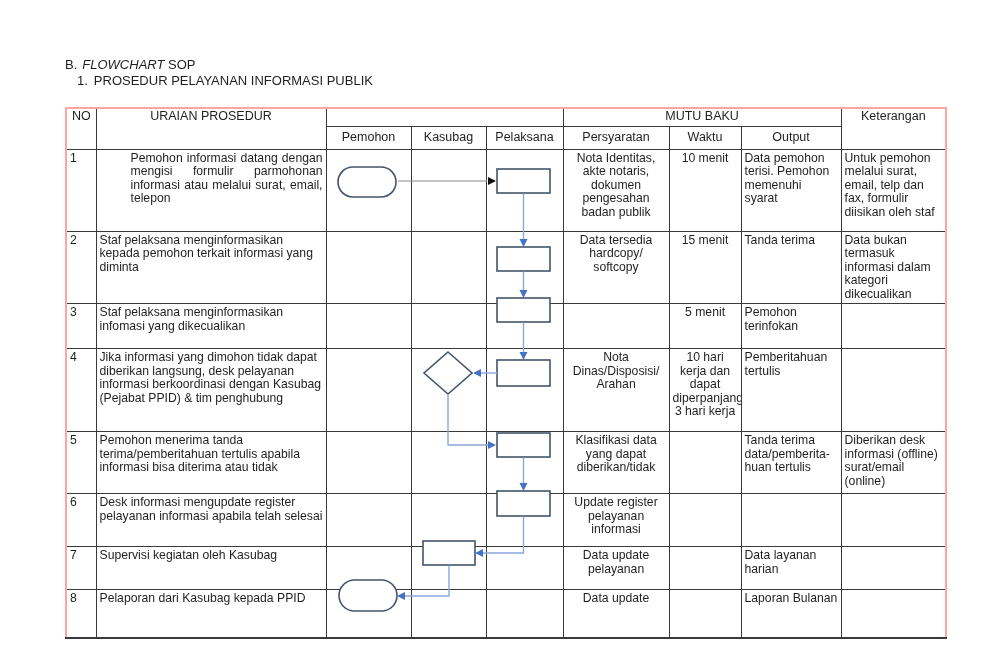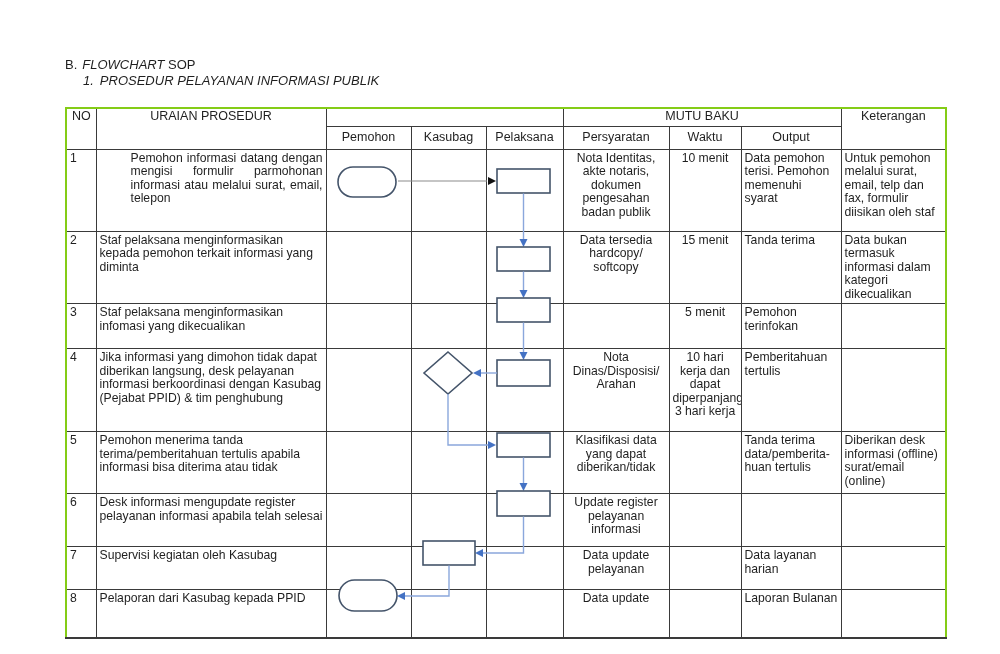--- a/index.html
+++ b/index.html
@@ -15,31 +15,31 @@
   .heading {
     position: absolute;
     left: 65px;
     top: 57px;
     font-size: 13px;
     line-height: 16px;
     white-space: nowrap;
   }
   .heading .lbl { margin-right: 5px; }
   .heading .it { font-style: italic; }
-  .subline { margin-left: 18px; font-style: italic; }
+  .subline { margin-left: 12px; }
   .subline .num { margin-right: 6px; }
 
   table.sop {
     position: absolute;
     left: 65px;
     top: 107px;
     width: 880px;
     border-collapse: collapse;
     table-layout: fixed;
-    border: 2px solid #84cc16;
+    border: 2px solid #fca5a5;
   }
   table.sop th, table.sop td {
     border: 1px solid #3a3a3a;
     font-weight: normal;
     vertical-align: top;
     font-size: 12.2px;
     line-height: 13.5px;
     padding: 2px 3px;
     overflow: hidden;
   }

